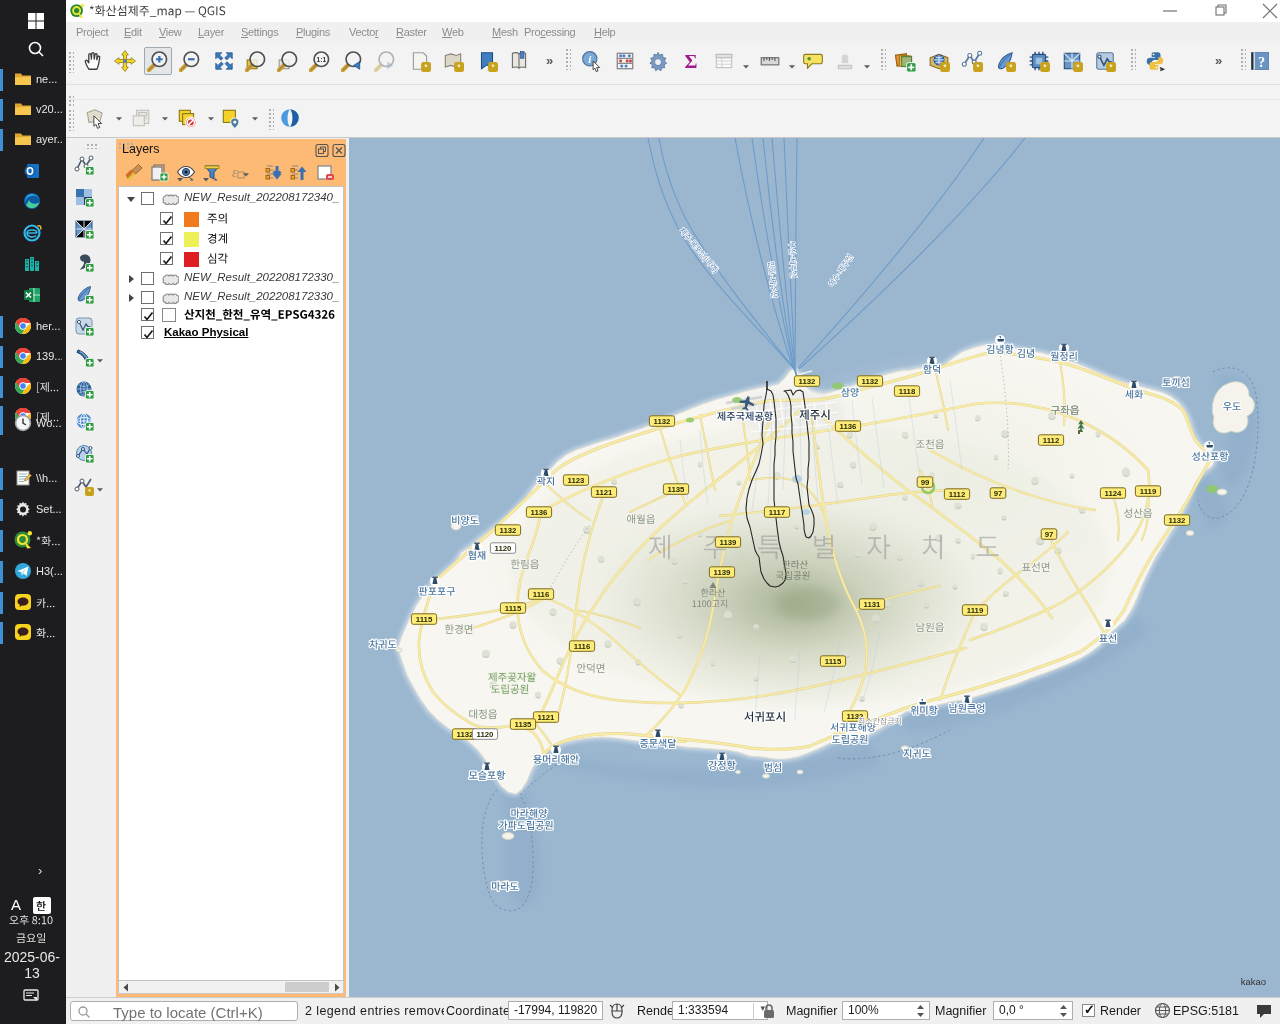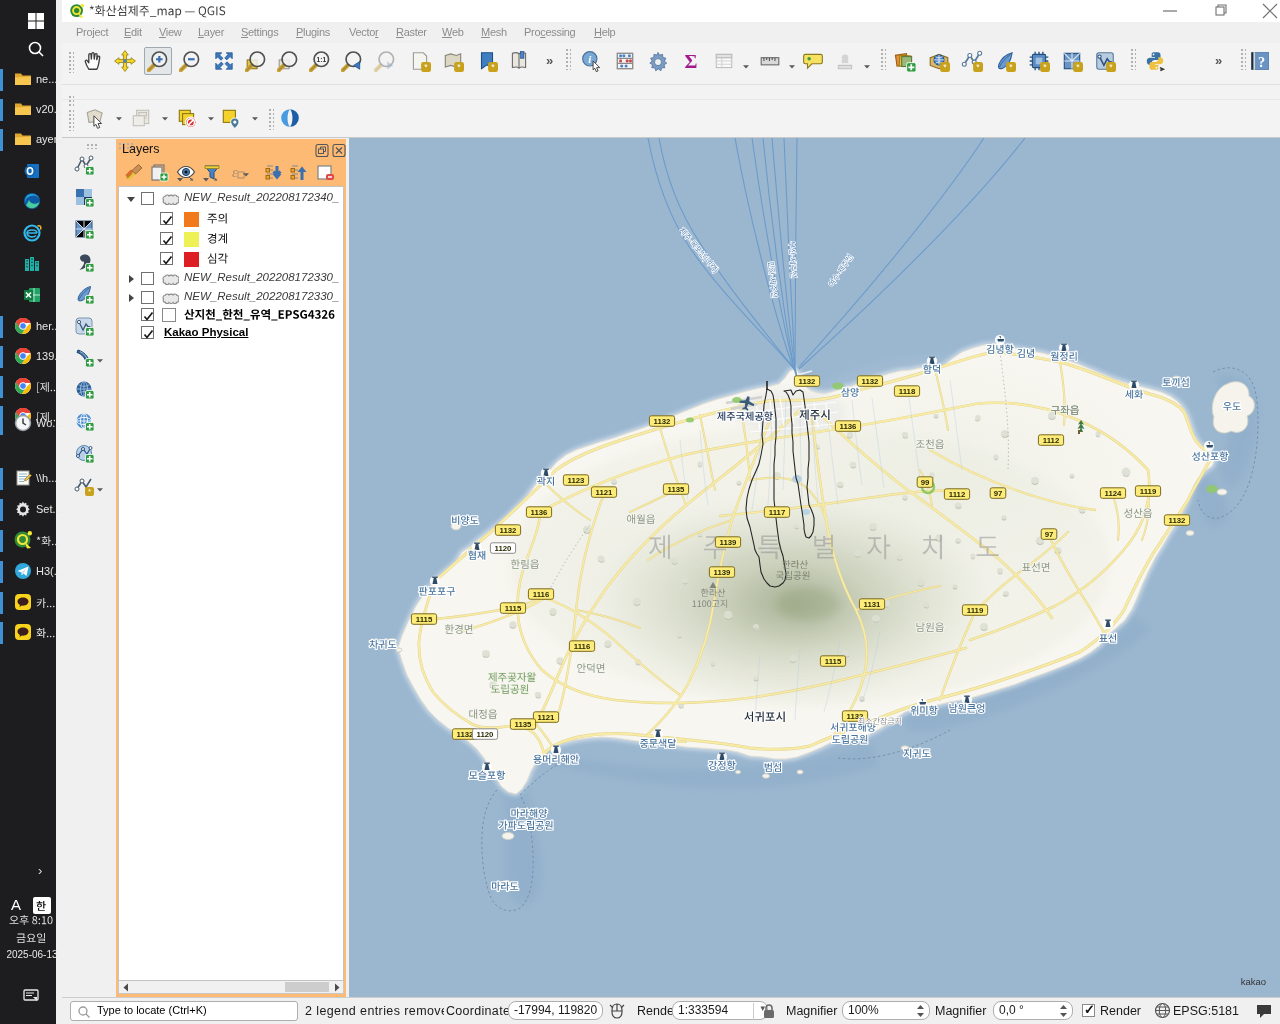--- a/index.html
+++ b/index.html
@@ -1,30 +1,30 @@
 <!DOCTYPE html>
 <html><head><meta charset="utf-8"><style>
 *{margin:0;padding:0;box-sizing:border-box}
 body{width:1280px;height:1024px;overflow:hidden;font-family:"Liberation Sans",sans-serif;position:relative;background:#f0f0f0}
 .abs{position:absolute}
-#taskbar{left:0;top:0;width:56px;height:1024px;background:#1d1d1f;position:absolute;z-index:5}
+#taskbar{left:0;top:0;width:66px;height:1024px;background:#1d1d1f;position:absolute;z-index:5}
 .trow{position:absolute;left:0;width:62px;height:28px}
 .tind{position:absolute;left:0;top:3px;width:3px;height:22px;background:#3f91d6}
 .tlab{position:absolute;left:36px;top:7px;font-size:11px;color:#e8e8e8;white-space:nowrap;width:26px;overflow:hidden}
 #titlebar{left:62px;top:0;width:1218px;height:22px;background:#ffffff;position:absolute}
 #menubar{left:62px;top:22px;width:1218px;height:21px;background:#f0f0f0;position:absolute;font-size:11px;color:#8c8c8c;letter-spacing:-.3px}
 .mi{position:absolute;top:4px}
 #tbs{left:62px;top:43px;width:1218px;height:95px;background:#f3f3f3;position:absolute;border-bottom:1px solid #c8c8c8}
 .hnd{position:absolute;width:6px;height:22px;background-image:radial-gradient(circle,#b0b0b0 1px,transparent 1.2px);background-size:4px 4px}
 #dock{left:62px;top:139px;width:54px;height:858px;background:#f0f0f0;position:absolute}
 #layers{left:116px;top:139px;width:230px;height:858px;background:#fdba74;position:absolute}
 #lyrtree{position:absolute;left:2px;top:47px;width:226px;height:795px;background:#fff;border:1px solid #c3c3c3}
 #map{left:349px;top:138px;position:absolute}
 #status{left:62px;top:997px;width:1218px;height:27px;background:#f0f0f0;position:absolute;border-top:1px solid #cdcdcd}
-.sbx{position:absolute;background:#fff;border:1px solid #aeaeae;border-radius:8px;font-size:12px;color:#1a1a1a}
+.sbx{position:absolute;background:#fff;border:1px solid #aeaeae;border-radius:0;font-size:12px;color:#1a1a1a}
 .slb{position:absolute;font-size:12.5px;color:#1a1a1a;top:6px}
 .cb{position:absolute;width:13px;height:13px;background:#fff;border:1px solid #8a8a8a}
 .ck{position:absolute;left:1px;top:-3px;font-size:13px;color:#111;font-weight:bold}
 </style></head><body>
 <div id="taskbar">
     <div class="trow" style="top:8px">
       <div class="abs" style="left:26px;top:3px"><svg width="20" height="20" viewBox="0 0 20 20">
           <g fill="#fff">
             <rect x="2" y="2" width="7.5" height="7.5"></rect>
             <rect x="10.5" y="2" width="7.5" height="7.5"></rect>
@@ -238,21 +238,21 @@
     <div class="abs" style="left:11px;top:896px;color:#fff;font-size:15px">A</div>
     <div class="abs" style="left:33px;top:897px;width:18px;height:17px;background:#fff;border-radius:2px"><svg width="11" height="14" style="margin:2px 0 0 3px" viewBox="0 0 11 14">
         <path transform="translate(0 11.2) scale(0.1100 -0.1100)" d="M65 83L76 83L76 15L65 15ZM73 54L89 54L89 45L73 45ZM5 73L59 73L59 64L5 64ZM32 60Q38 60 43 58Q48 56 51 52Q54 48 54 43Q54 38 51 34Q48 30 43 28Q38 26 32 26Q25 26 20 28Q15 30 12 34Q9 38 9 43Q9 48 12 52Q15 56 20 58Q25 60 32 60ZM32 52Q26 52 23 50Q20 47 20 43Q20 39 23 36Q26 34 32 34Q37 34 40 36Q44 39 44 43Q44 47 40 50Q37 52 32 52ZM26 83L37 83L37 69L26 69ZM18 2L80 2L80-6L18-6ZM18 20L29 20L29-2L18-2Z" fill="#111"></path>
       </svg></div>
     <div class="abs" style="left:0;top:913px;width:62px;text-align:center;color:#e8e8e8"><svg width="45" height="14" style="" viewBox="0 0 45 14">
         <path transform="translate(0 11.2) scale(0.1100 -0.1100)" d="M42 32L50 32L50 9L42 9ZM46 77Q55 77 63 74Q70 71 74 66Q79 60 79 53Q79 46 74 41Q70 35 63 32Q55 29 46 29Q36 29 29 32Q21 35 17 41Q13 46 13 53Q13 60 17 66Q21 71 29 74Q36 77 46 77ZM46 70Q39 70 33 68Q27 66 24 62Q21 58 21 53Q21 48 24 44Q27 40 33 38Q39 36 46 36Q53 36 59 38Q64 40 67 44Q71 48 71 53Q71 58 67 62Q64 66 59 68Q53 70 46 70ZM5 11L87 11L87 4L5 4ZM101 72L174 72L174 66L101 66ZM97 24L179 24L179 17L97 17ZM134 19L142 19L142-8L134-8ZM138 60Q152 60 159 57Q167 53 167 45Q167 38 159 34Q152 30 138 30Q124 30 116 34Q108 38 108 45Q108 53 116 57Q124 60 138 60ZM138 54Q128 54 122 52Q117 50 117 45Q117 41 122 39Q128 37 138 37Q148 37 153 39Q159 41 159 45Q159 50 153 52Q148 54 138 54ZM134 83L142 83L142 68L134 68ZM234-1Q228-1 222 1Q217 4 214 8Q211 13 211 18Q211 23 213 27Q215 31 218 34Q221 37 224 38L224 39Q220 42 217 46Q214 50 214 56Q214 61 217 66Q220 70 224 72Q229 74 235 74Q241 74 245 72Q250 69 252 65Q255 61 255 55Q255 51 253 48Q252 44 249 42Q247 39 245 37L245 37Q248 35 251 33Q254 30 256 26Q257 23 257 18Q257 12 254 8Q252 4 246 1Q241-1 234-1ZM239 40Q243 43 245 47Q247 51 247 55Q247 58 245 61Q244 64 241 66Q238 68 234 68Q229 68 226 64Q223 61 223 56Q223 51 225 49Q228 46 231 44Q235 42 239 40ZM235 6Q239 6 242 7Q245 9 247 11Q249 14 249 18Q249 22 247 24Q245 27 243 29Q240 31 237 32Q233 34 229 36Q225 33 222 29Q219 24 219 19Q219 15 221 12Q223 9 227 7Q230 6 235 6ZM276 39Q273 39 271 41Q269 43 269 46Q269 49 271 51Q273 53 276 53Q279 53 280 51Q282 49 282 46Q282 43 280 41Q279 39 276 39ZM276-1Q273-1 271 1Q269 3 269 6Q269 9 271 11Q273 13 276 13Q279 13 280 11Q282 9 282 6Q282 3 280 1Q279-1 276-1ZM299 0L299 8L315 8L315 62L302 62L302 68Q307 69 310 70Q314 72 317 73L324 73L324 8L339 8L339 0ZM373-1Q366-1 361 3Q356 7 353 16Q350 24 350 37Q350 50 353 58Q356 66 361 71Q366 75 373 75Q380 75 385 70Q390 66 393 58Q396 50 396 37Q396 24 393 16Q390 7 385 3Q380-1 373-1ZM373 6Q377 6 380 9Q383 13 385 19Q387 26 387 37Q387 48 385 54Q383 61 380 64Q377 67 373 67Q369 67 366 64Q363 61 361 54Q359 48 359 37Q359 26 361 19Q363 13 366 9Q369 6 373 6Z" fill="#e8e8e8"></path>
       </svg></div>
     <div class="abs" style="left:0;top:931px;width:62px;text-align:center"><svg width="31" height="14" style="" viewBox="0 0 31 14">
         <path transform="translate(0 11.2) scale(0.1100 -0.1100)" d="M15 78L74 78L74 71L15 71ZM5 45L87 45L87 38L5 38ZM68 78L76 78L76 71Q76 65 76 59Q76 52 73 42L65 43Q67 52 68 59Q68 66 68 71ZM15 26L77 26L77-7L15-7ZM69 19L23 19L23 0L69 0ZM117 36L125 36L125 9L117 9ZM150 36L159 36L159 9L150 9ZM97 11L179 11L179 4L97 4ZM138 77Q147 77 155 74Q162 71 166 66Q171 61 171 54Q171 47 166 41Q162 36 155 33Q147 30 138 30Q128 30 121 33Q113 36 109 41Q105 47 105 54Q105 61 109 66Q113 71 121 74Q128 77 138 77ZM138 70Q131 70 125 68Q119 66 116 62Q113 59 113 54Q113 49 116 45Q119 41 125 39Q131 37 138 37Q145 37 151 39Q156 41 159 45Q163 49 163 54Q163 59 159 62Q156 66 151 68Q145 70 138 70ZM214 79Q221 79 226 77Q232 74 235 70Q238 65 238 59Q238 53 235 49Q232 44 226 42Q221 39 214 39Q208 39 202 42Q197 44 194 49Q191 53 191 59Q191 65 194 70Q197 74 202 77Q208 79 214 79ZM214 73Q210 73 207 71Q203 69 201 66Q199 63 199 59Q199 55 201 52Q203 49 207 48Q210 46 214 46Q219 46 222 48Q226 49 228 52Q230 55 230 59Q230 63 228 66Q226 69 222 71Q219 73 214 73ZM255 83L263 83L263 36L255 36ZM205 32L263 32L263 10L213 10L213-4L205-4L205 16L255 16L255 25L205 25ZM205 0L266 0L266-7L205-7Z" fill="#e8e8e8"></path>
       </svg></div>
-    <div class="abs" style="left:1px;top:949px;width:62px;color:#e8e8e8;font-size:10px;text-align:center">2025-06-13</div>
+    <div class="abs" style="left:1px;top:949px;width:62px;color:#e8e8e8;font-size:14px;text-align:center">2025-06-13</div>
     <div class="abs" style="left:22px;top:986px"><svg width="20" height="20">
         <rect x="2" y="4" width="14" height="10" rx="1" fill="none" stroke="#e8e8e8" stroke-width="1.3"></rect>
         <path d="M4 7 H12 M4 9.5 H10" stroke="#e8e8e8"></path>
         <path d="M11 11 l4 4 v-4 z" fill="#e8e8e8"></path>
       </svg></div>
   </div>
 <div id="titlebar">
     <div class="abs" style="left:7px;top:3px"><svg width="16" height="16" viewBox="0 0 20 20">
         <circle cx="9.5" cy="9.5" r="8" fill="#2e8a38"></circle>
         <circle cx="9.5" cy="9.5" r="4.5" fill="none" stroke="#f2e637" stroke-width="2.2"></circle>
@@ -276,21 +276,21 @@
 <div id="menubar">
     <div class="mi" style="left:14px">Pro<u>j</u>ect</div>
     <div class="mi" style="left:62px"><u>E</u>dit</div>
     <div class="mi" style="left:97px"><u>V</u>iew</div>
     <div class="mi" style="left:136px"><u>L</u>ayer</div>
     <div class="mi" style="left:179px"><u>S</u>ettings</div>
     <div class="mi" style="left:234px"><u>P</u>lugins</div>
     <div class="mi" style="left:287px">Vecto<u>r</u></div>
     <div class="mi" style="left:334px"><u>R</u>aster</div>
     <div class="mi" style="left:380px"><u>W</u>eb</div>
-    <div class="mi" style="left:419px"><u>M</u>esh</div>
+    <div class="mi" style="left:430px"><u>M</u>esh</div>
     <div class="mi" style="left:462px">Pro<u>c</u>essing</div>
     <div class="mi" style="left:532px"><u>H</u>elp</div>
   </div>
 <div id="tbs">
     <div class="hnd" style="left:6px;top:8px"></div>
     <div class="hnd" style="left:6px;top:52px;height:12px"></div>
     <div class="hnd" style="left:6px;top:66px"></div>
     <div style="position:absolute;left:0;top:41px;width:1218px;height:1px;background:#e0e0e0"></div>
     <div style="position:absolute;left:0;top:56px;width:1218px;height:1px;background:#e8e8e8"></div>
     <svg class="abs" style="left:20px;top:7px" width="22" height="22" viewBox="0 0 20 20">
@@ -1356,21 +1356,21 @@
     <path transform="translate(743.8 721.0) scale(0.1150 -0.1150)" d="M50 53L75 53L75 45L50 45ZM27 76L36 76L36 61Q36 53 34 45Q32 37 29 31Q26 24 21 19Q16 14 11 11L4 19Q9 22 14 26Q18 30 21 36Q24 42 26 48Q27 54 27 61ZM29 76L38 76L38 61Q38 54 39 48Q41 42 44 37Q47 31 51 27Q55 23 60 21L54 12Q48 15 44 20Q39 25 36 31Q33 38 31 45Q29 53 29 61ZM70 83L80 83L80-8L70-8ZM120 35L131 35L131-3L120-3ZM163 83L173 83L173-8L163-8ZM97 32L96 40Q105 40 115 41Q126 41 136 41Q147 42 157 43L158 35Q147 34 137 33Q126 32 116 32Q106 32 97 32ZM104 76L141 76L141 68L104 68ZM137 76L147 76L147 72Q147 67 147 59Q146 50 144 39L134 40Q136 51 136 59Q137 67 137 72ZM189 11L271 11L271 3L189 3ZM225 34L235 34L235 7L225 7ZM195 75L264 75L264 66L195 66ZM196 38L264 38L264 30L196 30ZM209 68L219 68L219 37L209 37ZM240 68L251 68L251 37L240 37ZM304 76L312 76L312 61Q312 52 311 45Q309 37 305 30Q302 23 297 18Q292 13 286 10L280 19Q285 21 290 26Q294 30 297 36Q300 41 302 48Q304 54 304 61ZM306 76L314 76L314 61Q314 54 316 48Q318 42 321 37Q324 31 328 27Q333 23 338 21L332 12Q326 15 321 20Q316 25 313 31Q309 38 308 45Q306 53 306 61ZM345 83L356 83L356-8L345-8Z" fill="#24313f"></path>
     <path transform="translate(1050.5 414.0) scale(0.1050 -0.1050)" d="M15 77L72 77L72 70L15 70ZM5 38L87 38L87 31L5 31ZM42 33L50 33L50-8L42-8ZM68 77L76 77L76 69Q76 64 76 59Q76 54 75 48Q74 41 73 34L64 35Q67 46 67 54Q68 62 68 69ZM120 72L127 72L127 67Q127 59 124 52Q121 45 115 40Q109 35 102 33L97 39Q104 41 109 46Q114 50 117 55Q120 60 120 67ZM122 72L129 72L129 67Q129 61 131 56Q134 51 139 47Q144 43 151 41L147 34Q139 37 134 41Q128 46 125 53Q122 59 122 67ZM100 74L149 74L149 67L100 67ZM120 37L129 37L129 16L120 16ZM164 45L181 45L181 38L164 38ZM158 83L166 83L166-8L158-8ZM97 11L96 18Q104 18 114 18Q123 18 133 19Q143 19 152 21L153 15Q144 13 134 12Q124 11 114 11Q105 11 97 11ZM230 81Q240 81 247 79Q254 77 258 73Q262 70 262 64Q262 59 258 55Q254 52 247 50Q240 48 230 48Q220 48 213 50Q206 52 202 55Q198 59 198 64Q198 70 202 73Q206 77 213 79Q220 81 230 81ZM230 75Q223 75 217 73Q212 72 209 70Q207 68 207 64Q207 61 209 59Q212 56 217 55Q223 54 230 54Q237 54 242 55Q247 56 250 59Q253 61 253 64Q253 68 250 70Q247 72 242 73Q237 75 230 75ZM199 28L208 28L208 18L252 18L252 28L260 28L260-7L199-7ZM208 11L208 0L252 0L252 11ZM189 40L271 40L271 34L189 34Z" fill="#879482"></path>
     <text x="1266" y="985" font-size="9.5" text-anchor="end" fill="#333" font-family="Liberation Sans">kakao</text>
   </svg>
 <div id="status">
     <div class="sbx" style="left:8px;top:3px;width:228px;height:20px;border-radius:3px">
       <svg width="14" height="14" style="position:absolute;left:6px;top:3px">
         <circle cx="6" cy="6" r="4" fill="none" stroke="#9a9a9a" stroke-width="1.3"></circle>
         <path d="M9 9 L12.5 12.5" stroke="#9a9a9a" stroke-width="1.3"></path>
       </svg>
-      <span style="position:absolute;left:26px;top:2px;color:#000000;font-size:11px">Type to locate (Ctrl+K)</span>
+      <span style="position:absolute;left:42px;top:2px;color:#737373;font-size:15px">Type to locate (Ctrl+K)</span>
     </div>
     <div class="slb" style="left:243px;width:139px;overflow:hidden;white-space:nowrap;letter-spacing:.4px">2 legend entries removed</div>
     <div class="slb" style="left:384px;letter-spacing:.3px">Coordinate</div>
     <div class="sbx" style="left:446px;top:3px;width:95px;height:19px;text-align:center;line-height:17px">-17994, 119820</div>
     <svg class="abs" style="left:546px;top:4px" width="18" height="18" viewBox="0 0 18 18">
       <path d="M9 2 C12 2 14 4.5 14 8 L14 10 C14 13.5 12 16 9 16 C6 16 4 13.5 4 10 L4 8 C4 4.5 6 2 9 2 Z M9 2 L9 9 M4 9 L14 9" fill="none" stroke="#444" stroke-width="1.2"></path>
       <path d="M2 3 L5 6 M16 3 L13 6" stroke="#444" stroke-width="1.2"></path>
     </svg>
     <div class="slb" style="left:575px">Render</div>
     <div class="sbx" style="left:610px;top:3px;width:96px;height:19px">

